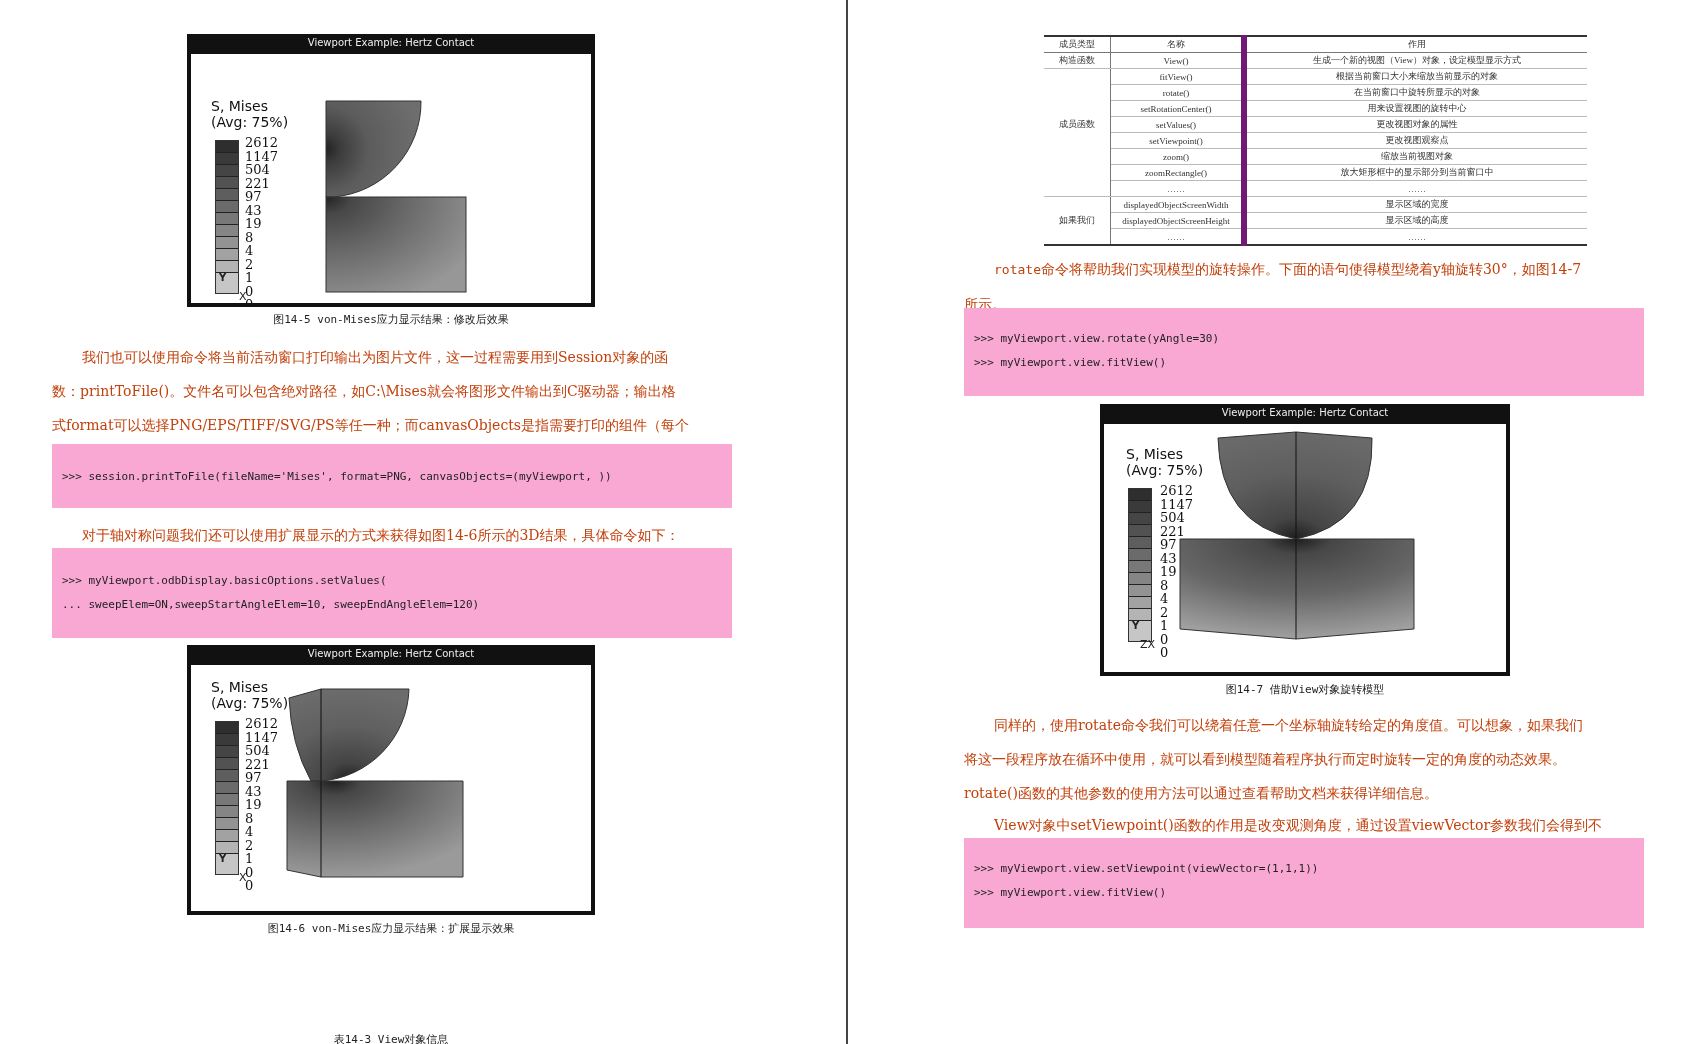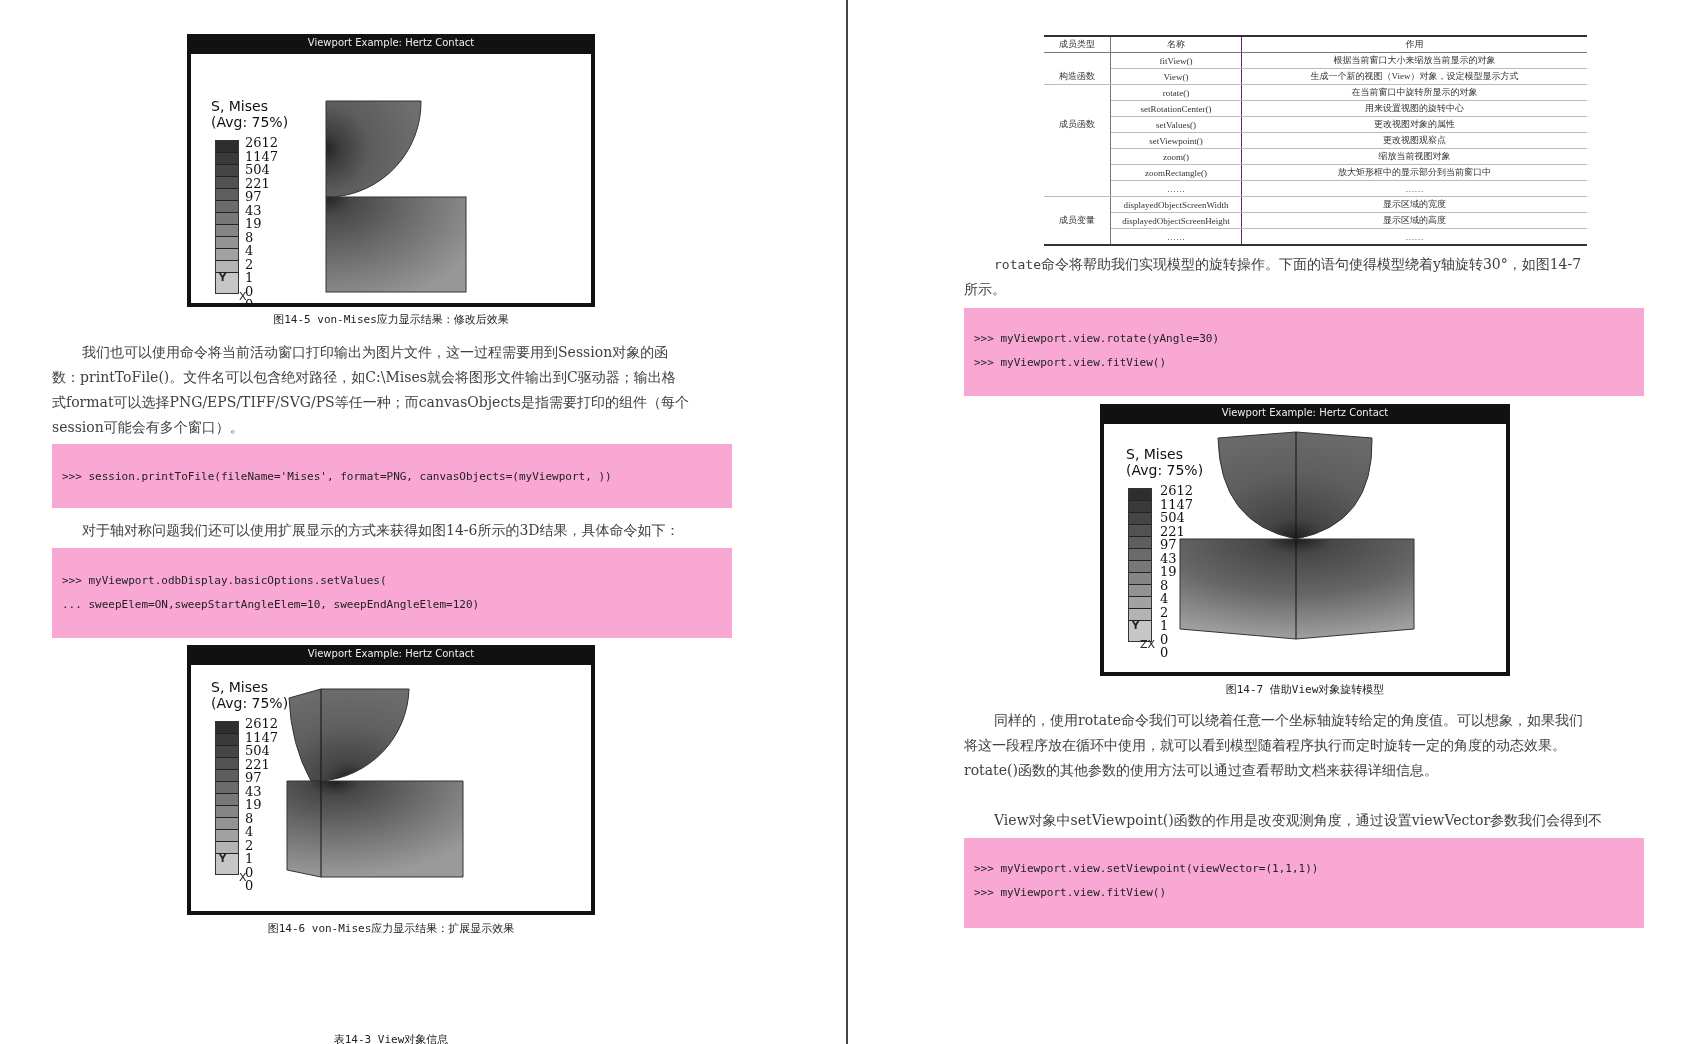--- a/index.html
+++ b/index.html
@@ -10,29 +10,29 @@
   .divider { position:absolute; left:846px; top:0; width:2px; height:1044px; background:#444; }
   .abs { position:absolute; }
   .viewport { position:absolute; background:#111; }
   .viewport .vp-title { height:18px; color:#eee; font-family:"DejaVu Sans","Liberation Sans",sans-serif; font-size:10px; text-align:center; line-height:18px; }
   .viewport .vp-canvas { position:absolute; left:4px; right:4px; top:20px; bottom:4px; background:#fff; overflow:hidden; }
   .legend-title { position:absolute; font-family:"DejaVu Sans","Liberation Sans",sans-serif; font-size:14px; color:#111; line-height:16px; white-space:pre; }
   .legend-bar { position:absolute; width:22px; border:1px solid #333; }
   .legend-bar div { border-bottom:1px solid #222; box-sizing:border-box; }
   .legend-labels { position:absolute; font-family:"DejaVu Serif","Liberation Serif",serif; font-size:13px; line-height:13.5px; color:#111; }
   .caption { position:absolute; font-family:"DejaVu Sans Mono","Liberation Mono",monospace; font-size:11px; color:#222; text-align:center; }
-  .para { position:absolute; font-size:14px; line-height:25px; color:#404040; text-align:justify; }
+  .para { position:absolute; font-size:14px; line-height:34px; color:#c2410c; text-align:justify; }
   .para .indent { display:inline-block; width:30px; }
   .mono { font-family:"DejaVu Sans Mono","Liberation Mono",monospace; font-size:13px; }
   .code { position:absolute; background:#f9a8d4; font-family:"DejaVu Sans Mono","Liberation Mono",monospace; font-size:11px; color:#222; box-sizing:border-box; padding-left:10px; }
   .code .line { position:absolute; left:10px; white-space:pre; }
   table.info { position:absolute; border-collapse:collapse; font-size:9px; color:#333; font-family:"Liberation Serif","DejaVu Serif",serif; }
   table.info td { border-bottom:1px solid #bbb; text-align:center; height:15px; padding:0 4px; }
   table.info td.c1 { border-right:1px solid #777; width:58px; }
-  table.info td.c2 { border-right:1px solid #701a75; width:122px; }
+  table.info td.c2 { border-right:6px solid #701a75; width:122px; }
   table.info tr.head td { border-top:2px solid #333; border-bottom:1px solid #777; }
   table.info tr.last td { border-bottom:2px solid #333; }
   table.info tr.groupstart td { border-top:1px solid #555; }
 </style>
 </head>
 <body>
 
 <div class="page page-left">
 
   <div class="viewport" style="left:187px;top:34px;width:408px;height:273px;">
@@ -181,31 +181,31 @@
 <div class="page page-right">
 
   <table class="info" style="left:196px;top:35px;width:543px;">
     <tbody>
         <tr class="head">
       <td class="c1">成员类型</td>
       <td class="c2">名称</td>
       <td>作用</td>
     </tr>
     <tr>
-      <td class="c1" style="border-bottom:none"></td>
-      <td class="c2">fitView()</td>
-      <td>根据当前窗口大小来缩放当前显示的对象</td>
-    </tr>
-    <tr>
       <td class="c1">构造函数</td>
       <td class="c2">View()</td>
       <td>生成一个新的视图（View）对象，设定模型显示方式</td>
     </tr>
     <tr>
       <td class="c1" style="border-bottom:none"></td>
+      <td class="c2">fitView()</td>
+      <td>根据当前窗口大小来缩放当前显示的对象</td>
+    </tr>
+    <tr>
+      <td class="c1" style="border-bottom:none"></td>
       <td class="c2">rotate()</td>
       <td>在当前窗口中旋转所显示的对象</td>
     </tr>
     <tr>
       <td class="c1" style="border-bottom:none"></td>
       <td class="c2">setRotationCenter()</td>
       <td>用来设置视图的旋转中心</td>
     </tr>
     <tr>
       <td class="c1" style="border-bottom:none">成员函数</td>
@@ -231,21 +231,21 @@
       <td class="c1"></td>
       <td class="c2">……</td>
       <td>……</td>
     </tr>
     <tr class="groupstart">
       <td class="c1" style="border-bottom:none"></td>
       <td class="c2">displayedObjectScreenWidth</td>
       <td>显示区域的宽度</td>
     </tr>
     <tr>
-      <td class="c1" style="border-bottom:none">成员变量</td>
+      <td class="c1" style="border-bottom:none">如果我们</td>
       <td class="c2">displayedObjectScreenHeight</td>
       <td>显示区域的高度</td>
     </tr>
     <tr class="last">
       <td class="c1"></td>
       <td class="c2">……</td>
       <td>……</td>
     </tr>
   </tbody>
     </table>

